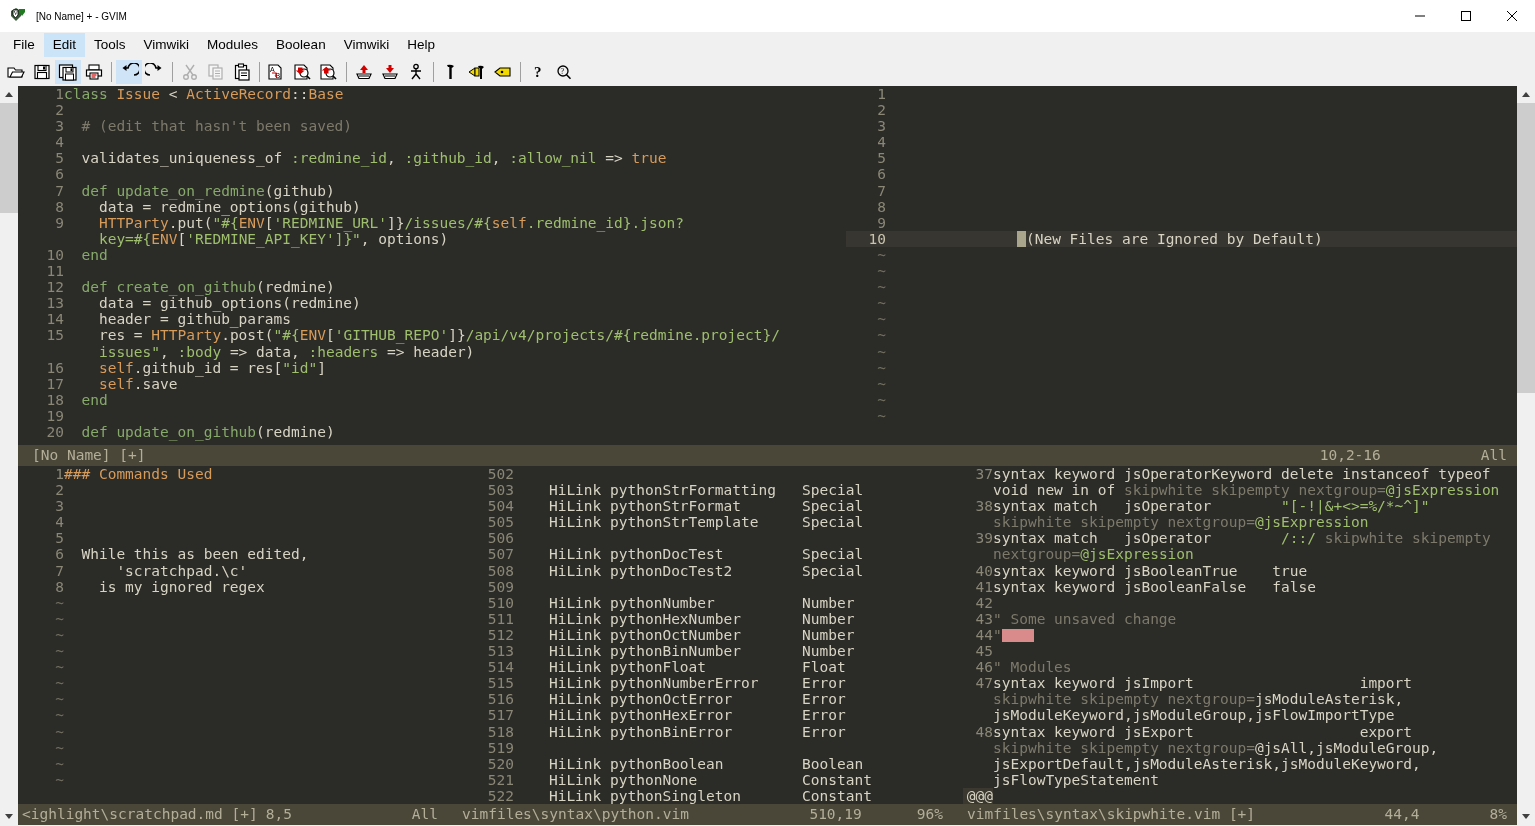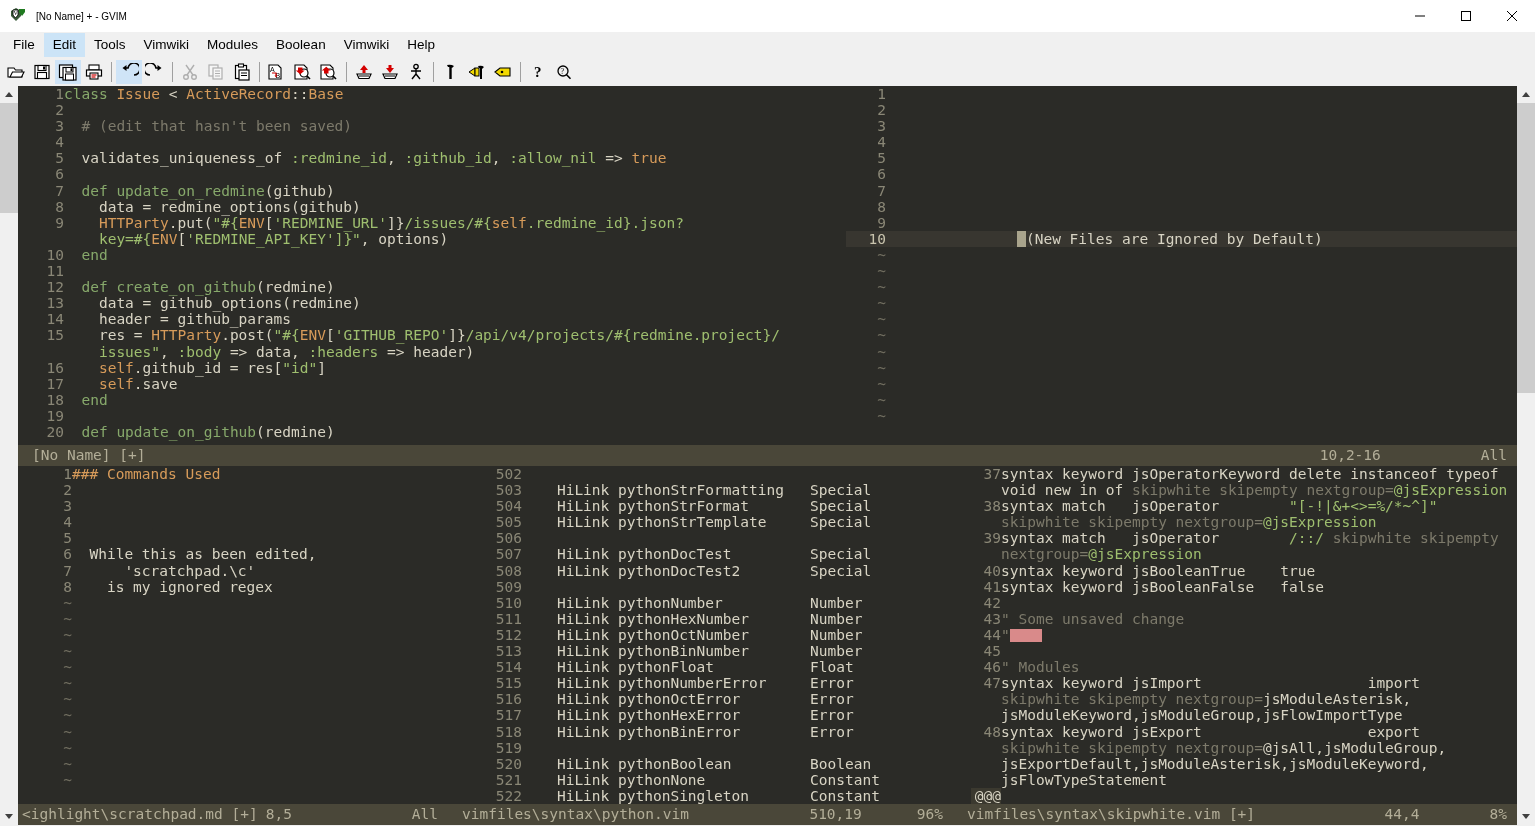--- a/index.html
+++ b/index.html
@@ -40,21 +40,21 @@
   .vscroll .arrow{height:17px;display:flex;align-items:center;justify-content:center;}
   .vscroll .thumb{position:absolute;left:0;width:18px;background:#cdcdcd;}
   .vscroll .track-btm{position:absolute;left:0;width:18px;bottom:0;height:17px;display:flex;align-items:center;justify-content:center;}
   .arr{width:0;height:0;}
   .arr.up{border-left:4px solid transparent;border-right:4px solid transparent;border-bottom:5px solid #404040;}
   .arr.dn{border-left:4px solid transparent;border-right:4px solid transparent;border-top:5px solid #404040;}
 
   .grid{flex:1 1 auto;display:flex;flex-direction:column;min-width:0;background:#2b2b27;}
   .rowband{display:flex;min-height:0;}
   .rowband.top{height:359px;}
-  .rowband.bottom{flex:1 1 auto;margin-left:8px;}
+  .rowband.bottom{flex:1 1 auto;}
 
   .pane{display:flex;flex-direction:column;min-width:0;overflow:hidden;background:#7f1d1d;justify-content:center;}
   .pane-body{flex:1 1 auto;overflow:hidden;position:relative;background:#2b2b27;}
   .vsplit{width:10px;background:#2b2b27;flex:0 0 auto;}
 
   
   .code{
     font-family:"DejaVu Sans Mono","Liberation Mono",monospace;
     font-size:14.5px;line-height:16.1px;white-space:pre;
     color:#d8d4c4;

